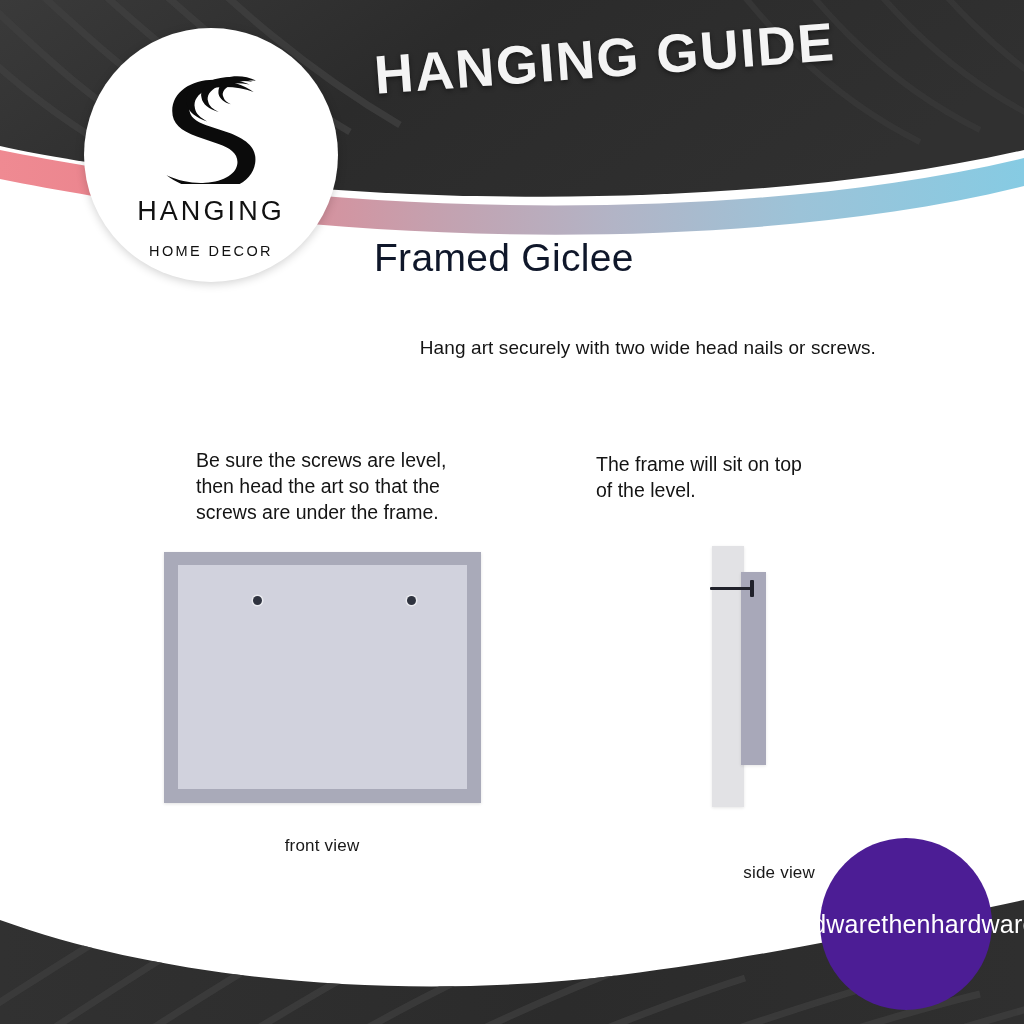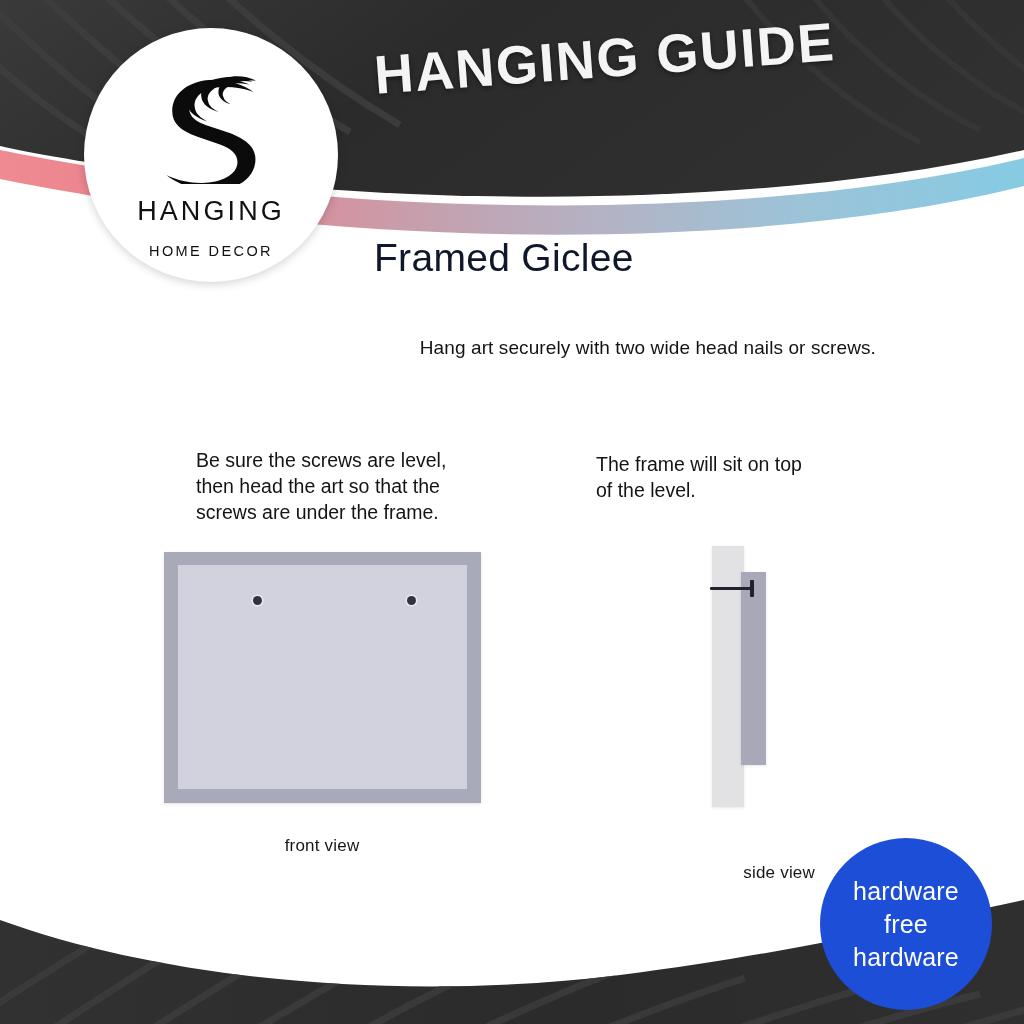--- a/index.html
+++ b/index.html
@@ -111,22 +111,22 @@
     position:absolute; font-size:17px; color:#181818; font-weight:500;
     letter-spacing:.2px;
   }
   .label-front{ left:163px; top:836px; width:318px; text-align:center; }
   .label-side{  left:655px; top:845px; width:160px; text-align:right;margin-top:18px; }
 
   
   .hw-badge{
     position:absolute; left:820px; top:838px;
     width:172px; height:172px; border-radius:50%;
-    background:#1d4ed8;
-    display:flex; flex-direction:column; justify-content:center; align-items:center;
+    background:#4c1d95;
+    display:flex; flex-direction:row; justify-content:center; align-items:center;
     z-index:7;
     font-weight:400;
   }
   .hw-badge span{
     display:block; color:#ffffff; font-size:25px; line-height:33px;
     text-align:center; letter-spacing:.2px;
   }
 </style>
 </head>
 <body>
@@ -240,17 +240,17 @@
     <div class="side-frameblock"></div>
     <div class="side-nail"></div>
     <div class="side-nail-head"></div>
   </div>
 
   <div class="view-label label-front">front view</div>
   <div class="view-label label-side">side view</div>
 
   <div class="hw-badge">
     <span>hardware</span>
-    <span>free</span>
+    <span>then</span>
     <span>hardware</span>
   </div>
 
 </div>
 
 </body></html>

